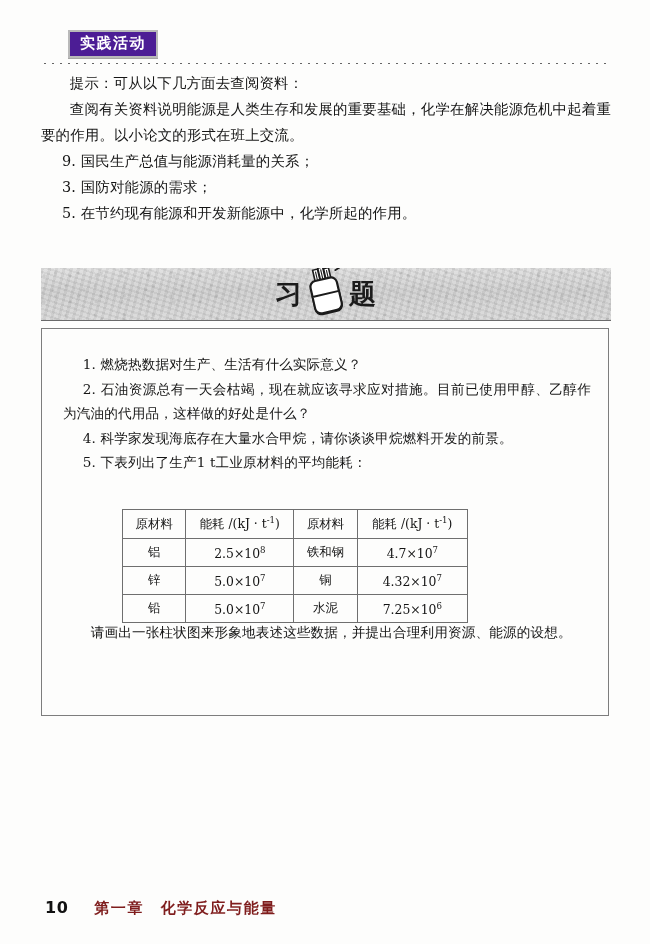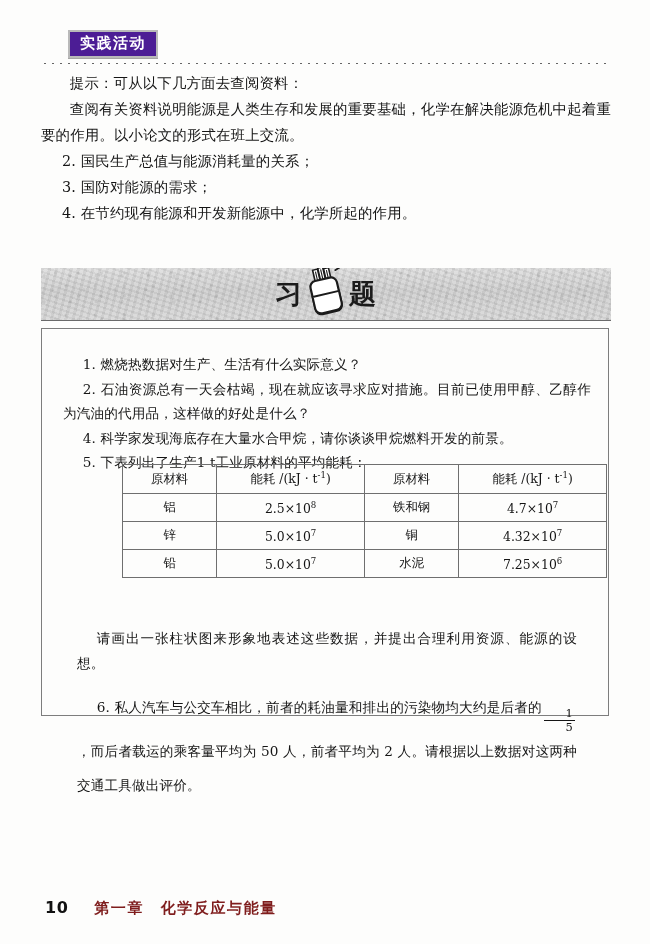--- a/index.html
+++ b/index.html
@@ -145,22 +145,22 @@
     margin: 0;
     text-align: justify;
     text-indent: 1.45em;
     letter-spacing: 0.15px;
   }
 
   
   .energy-table {
     position: absolute;
     left: 122px;
-    top: 464px;
-    width: 485px;
+    top: 509px;
+    width: 346px;
     border-collapse: collapse;
     font-size: 12.4px;
     color: #141414;
     background: transparent;
   }
   .energy-table td, .energy-table th {
     border: 1px solid #6f6f6f;
     text-align: center;
     font-weight: normal;
     padding: 5px 2px;
@@ -174,21 +174,21 @@
   .after-table {
     position: absolute;
     left: 63px;
     top: 612px;
     width: 528px;
     font-size: 13.6px;
     line-height: 25px;
     color: #151515;
   }
   .after-table p {
-    margin: 14px;
+    margin: 8px;
     text-align: justify;
     text-indent: 1.45em;
     letter-spacing: 0.15px;
   }
   .q6 { margin-top: 12px !important; line-height: 34px !important; }
 
   .frac {
     display: inline-flex;
     flex-direction: column;
     align-items: center;
@@ -227,23 +227,23 @@
 <body>
 
 <div class="page">
 
   <div class="activity-badge">实践活动</div>
   <div class="dot-rule"></div>
 
   <div class="intro">
     <p class="indent">提示：可从以下几方面去查阅资料：</p>
     <p class="indent">查阅有关资料说明能源是人类生存和发展的重要基础，化学在解决能源危机中起着重要的作用。以小论文的形式在班上交流。</p>
-    <p class="item">2. 国民生产总值与能源消耗量的关系；</p>
+    <p class="item">9. 国民生产总值与能源消耗量的关系；</p>
     <p class="item">3. 国防对能源的需求；</p>
-    <p class="item">4. 在节约现有能源和开发新能源中，化学所起的作用。</p>
+    <p class="item">5. 在节约现有能源和开发新能源中，化学所起的作用。</p>
   </div>
 
   <div class="xiti-banner">
     <div class="xiti-inner">
       <span class="xiti-char">习</span>
       <span class="xiti-char">题</span>
     </div>
     <span class="case-icon">
       <svg width="56" height="56" viewBox="0 0 56 56">
         <g transform="rotate(-13 28 30)">
@@ -312,24 +312,20 @@
         <td>铅</td>
         <td class="sci"><span>5.0×10</span><sup>7</sup></td>
         <td>水泥</td>
         <td class="sci"><span>7.25×10</span><sup>6</sup></td>
       </tr>
     </tbody>
   </table>
 
   <div class="after-table">
     <p>请画出一张柱状图来形象地表述这些数据，并提出合理利用资源、能源的设想。</p>
-    <p class="q6"><span>6. 私人汽车与公交车相比，前者的耗油量和排出的污染物均大约是后者的</span><span class="frac">
-          <span class="num">1</span>
-          <span class="den">5</span>
-        </span><span>，而后者载运的乘客量平均为 50 人，前者平均为 2 人。请根据以上数据对这两种交通工具做出评价。</span></p>
   </div>
 
   <div class="footer">
     <span class="folio">10</span>
     <span class="chapter">第一章　化学反应与能量</span>
   </div>
 
 </div>
 
 </body></html>

